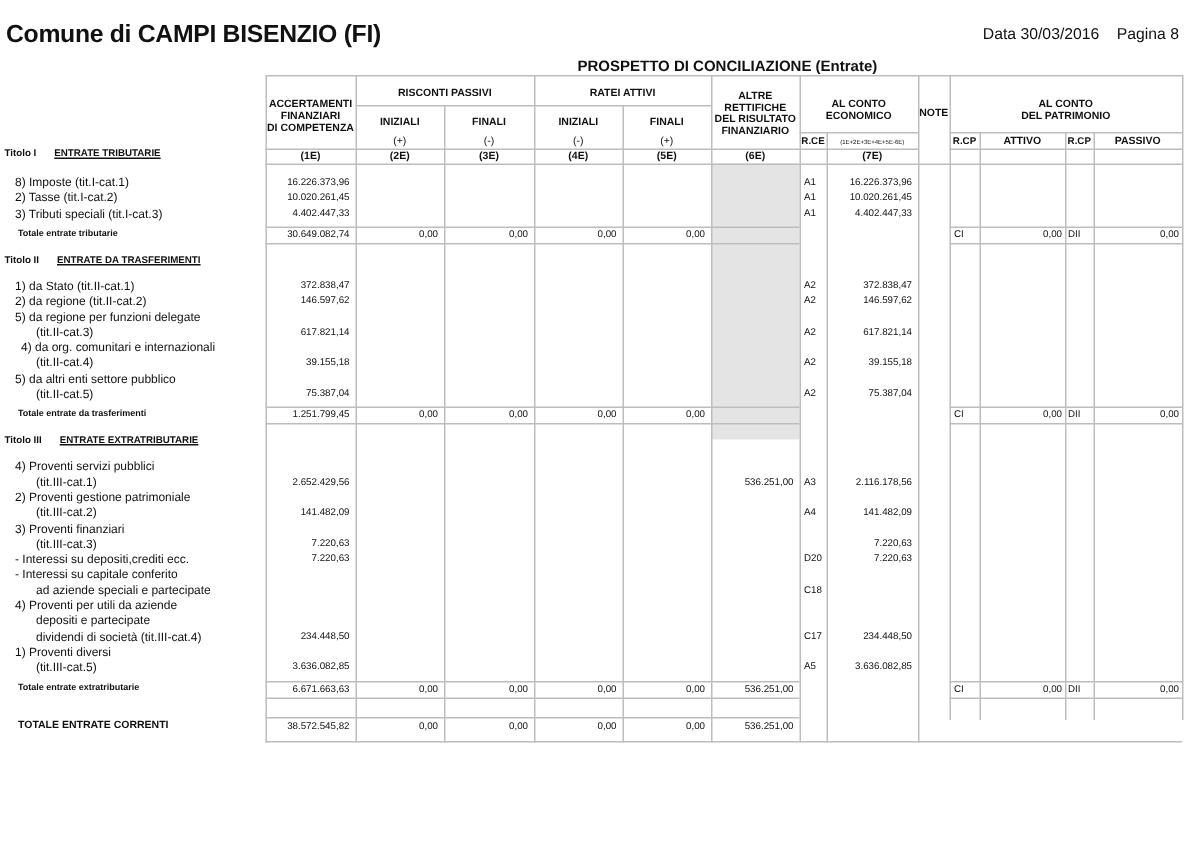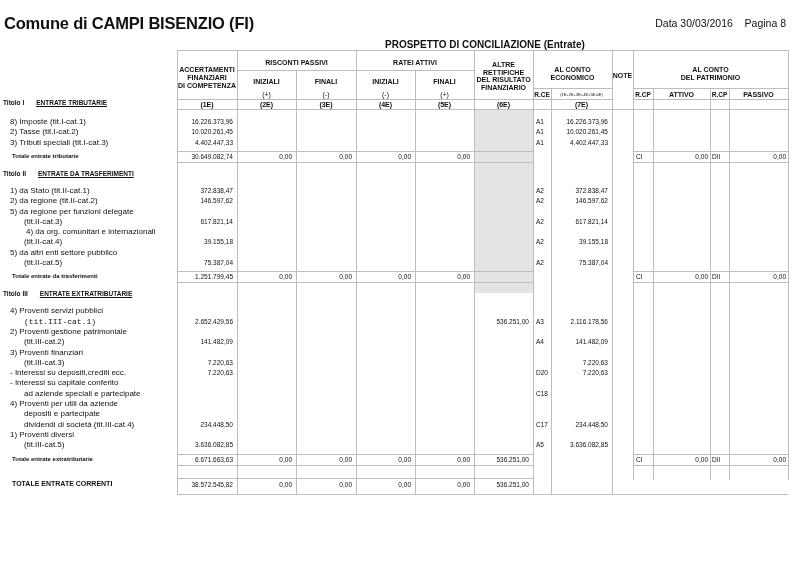--- a/index.html
+++ b/index.html
@@ -151,21 +151,21 @@
     <div class="cell num" style="left: 551px; top: 186.9px; width: 57px;">372.838,47</div>
     <div class="lbl" style="left: 10px; top: 196.2px;">2)  da regione (tit.II-cat.2)</div>
     <div class="cell num" style="left: 177px; top: 197.2px; width: 56px;">146.597,62</div>
     <div class="cell" style="left: 536px; top: 197.2px;">A2</div>
     <div class="cell num" style="left: 551px; top: 197.2px; width: 57px;">146.597,62</div>
     <div class="lbl" style="left: 10px; top: 206.5px;">5)  da regione per funzioni delegate</div>
     <div class="lbl" style="left: 24px; top: 216.8px;">(tit.II-cat.3)</div>
     <div class="cell num" style="left: 177px; top: 217.8px; width: 56px;">617.821,14</div>
     <div class="cell" style="left: 536px; top: 217.8px;">A2</div>
     <div class="cell num" style="left: 551px; top: 217.8px; width: 57px;">617.821,14</div>
-    <div class="lbl" style="left: 26px; top: 227.1px;">4)  da org. comunitari e internazionali</div>
+    <div class="lbl" style="left: 14px; top: 227.1px;">4)  da org. comunitari e internazionali</div>
     <div class="lbl" style="left: 24px; top: 237.4px;">(tit.II-cat.4)</div>
     <div class="cell num" style="left: 177px; top: 238.4px; width: 56px;">39.155,18</div>
     <div class="cell" style="left: 536px; top: 238.4px;">A2</div>
     <div class="cell num" style="left: 551px; top: 238.4px; width: 57px;">39.155,18</div>
     <div class="lbl" style="left: 10px; top: 247.7px; text-align: center;">5)  da altri enti settore pubblico</div>
     <div class="lbl" style="left: 24px; top: 258px;">(tit.II-cat.5)</div>
     <div class="cell num" style="left: 177px; top: 259px; width: 56px;">75.387,04</div>
     <div class="cell" style="left: 536px; top: 259px;">A2</div>
     <div class="cell num" style="left: 551px; top: 259px; width: 57px;">75.387,04</div>
     <div class="tot" style="left: 12px; top: 273.3px;">Totale entrate da trasferimenti</div>
@@ -173,21 +173,21 @@
     <div class="cell num" style="left: 237px; top: 273.3px; width: 55px;">0,00</div>
     <div class="cell num" style="left: 296px; top: 273.3px; width: 56px;">0,00</div>
     <div class="cell num" style="left: 356px; top: 273.3px; width: 55px;">0,00</div>
     <div class="cell num" style="left: 415px; top: 273.3px; width: 55px;">0,00</div>
     <div class="cell" style="left: 636px; top: 273.3px;">CI</div>
     <div class="cell num" style="left: 653px; top: 273.3px; width: 55px;">0,00</div>
     <div class="cell" style="left: 712px; top: 273.3px;">DII</div>
     <div class="cell num" style="left: 729px; top: 273.3px; width: 57px;">0,00</div>
     <div class="tit" style="left: 3px; top: 290.3px;"><span>Titolo III</span><u>ENTRATE EXTRATRIBUTARIE</u></div>
     <div class="lbl" style="left: 10px; top: 306.3px;">4)  Proventi servizi pubblici</div>
-    <div class="lbl" style="left: 24px; top: 316.6px; font-family: Liberation Mono, monospace;">(tit.III-cat.1)</div>
+    <div class="lbl" style="left: 24px; top: 316.6px;">(tit.III-cat.1)</div>
     <div class="cell num" style="left: 177px; top: 317.6px; width: 56px;">2.652.429,56</div>
     <div class="cell num" style="left: 474px; top: 317.6px; width: 55px;">536.251,00</div>
     <div class="cell" style="left: 536px; top: 317.6px;">A3</div>
     <div class="cell num" style="left: 551px; top: 317.6px; width: 57px;">2.116.178,56</div>
     <div class="lbl" style="left: 10px; top: 326.9px;">2)  Proventi gestione patrimoniale</div>
     <div class="lbl" style="left: 24px; top: 337.2px;">(tit.III-cat.2)</div>
     <div class="cell num" style="left: 177px; top: 338.2px; width: 56px;">141.482,09</div>
     <div class="cell" style="left: 536px; top: 338.2px;">A4</div>
     <div class="cell num" style="left: 551px; top: 338.2px; width: 57px;">141.482,09</div>
     <div class="lbl" style="left: 10px; top: 347.5px;">3)  Proventi finanziari</div>

